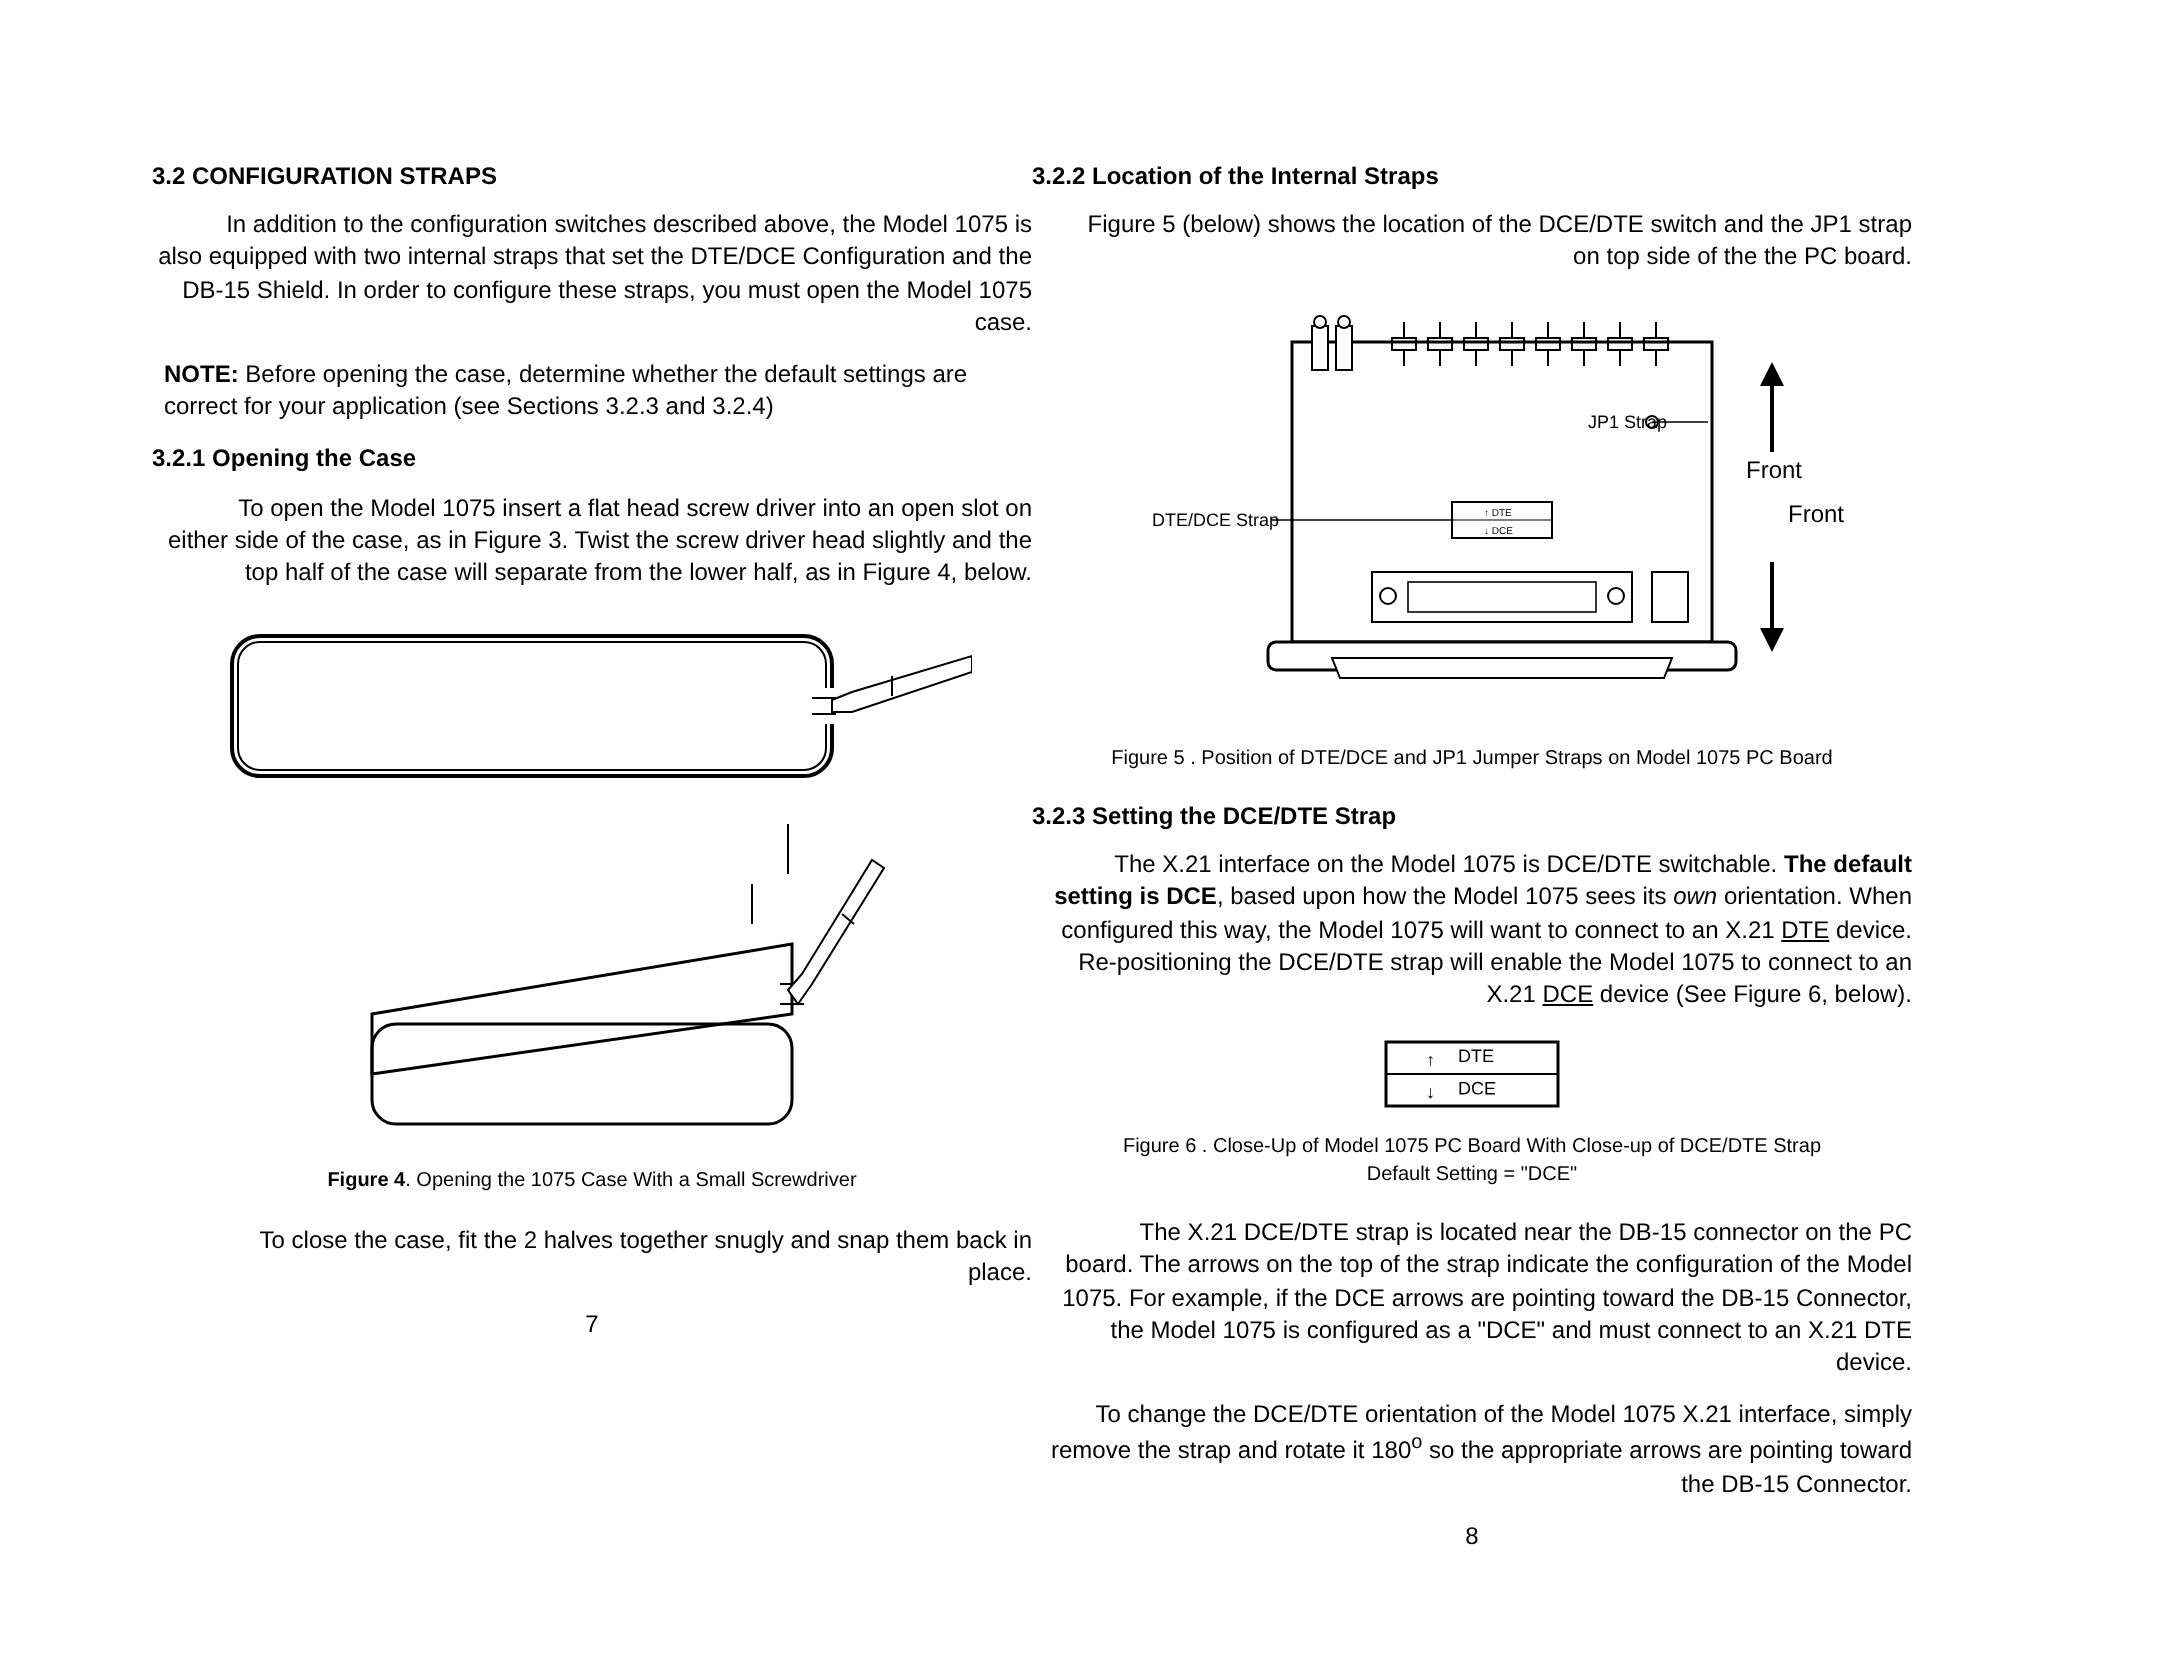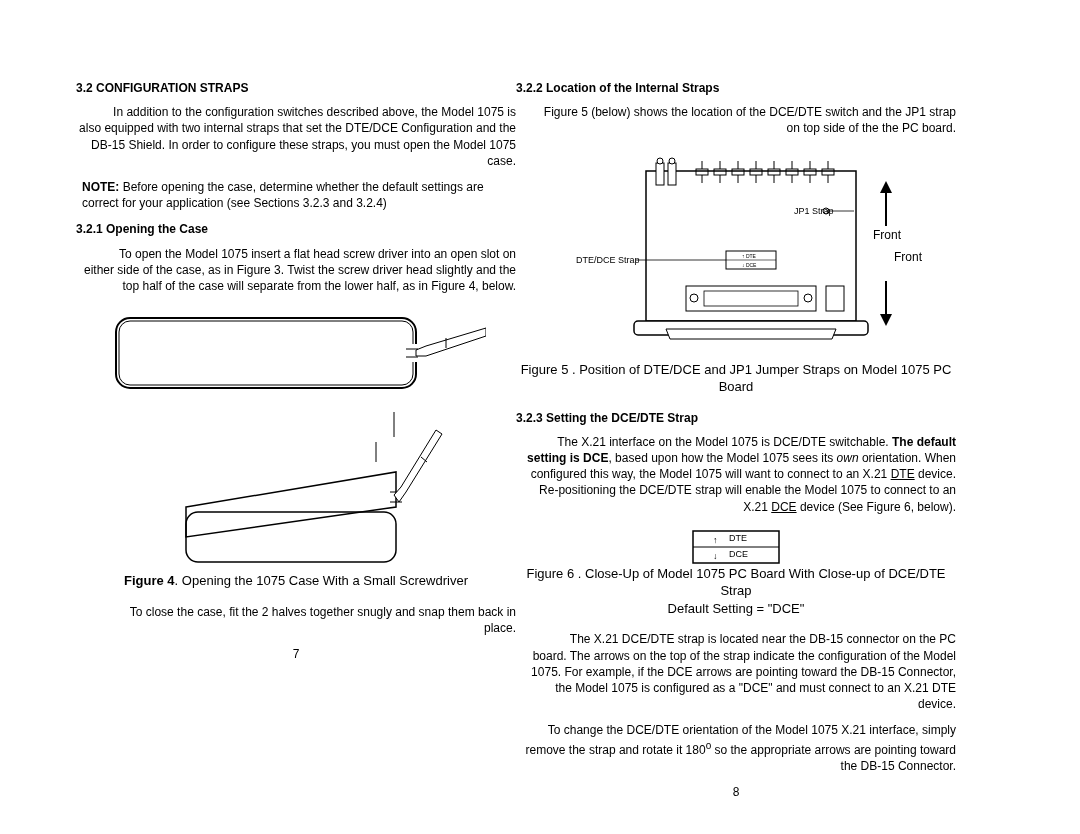--- a/index.html
+++ b/index.html
@@ -40,23 +40,23 @@
     text-align: right;
   }
   .note-block {
     margin-left: 6px;
     margin-bottom: 10px;
   }
   .note-label {
     font-weight: bold;
   }
   .figure-caption {
-    font-size: 13px;
+    font-size: 10px;
     text-align: center;
-    margin: 0 0 14px 0;
+    margin: 12px 0 14px 0;
   }
   .figure-bold {
     font-weight: bold;
   }
   .page-num {
     text-align: center;
     font-size: 12px;
     margin-top: 10px;
   }
   .underline {

